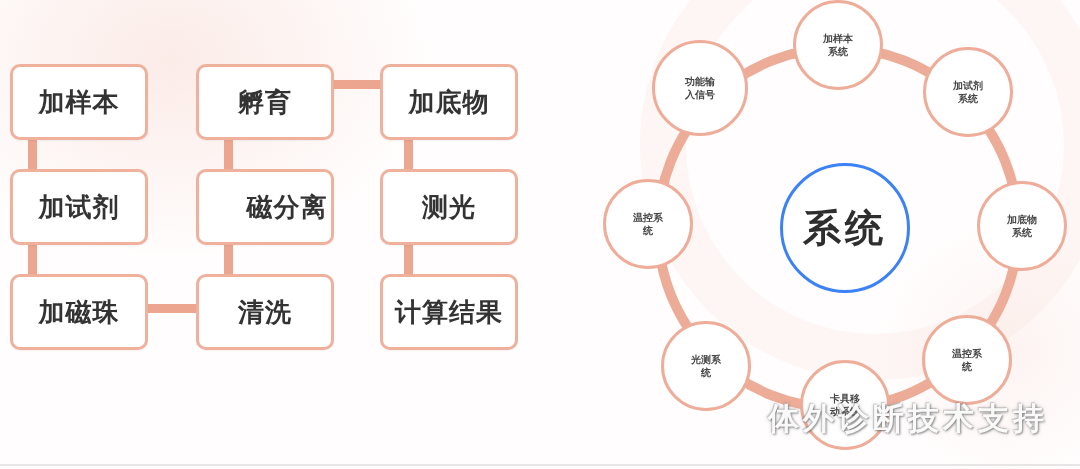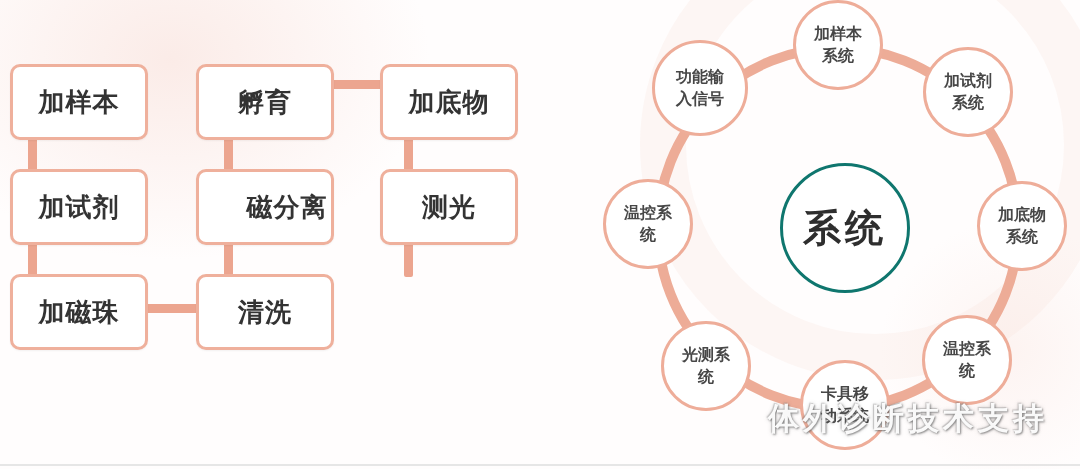--- a/index.html
+++ b/index.html
@@ -74,36 +74,36 @@
     width: 370px; height: 370px;
     border: 10px solid #EDAC97;
     border-radius: 50%;
     z-index: 1;
   }
 
   .center-circle {
     position: absolute; left: 780px; top: 163px;
     width: 130px; height: 130px;
     background: #ffffff;
-    border: 3px solid #0f766e;
+    border: 3px solid #3b82f6;
     border-radius: 50%;
     display: flex; align-items: center; justify-content: center;
     font-size: 38px; font-weight: 600; color: #2e2e2e; letter-spacing: 4px;
     z-index: 2;
   }
 
   .sat {
     position: absolute;
     width: 90px; height: 90px;
     background: #ffffff;
     border: 3px solid #EEAD99;
     border-radius: 50%;
     display: flex; align-items: center; justify-content: center;
     text-align: center;
-    font-size: 16px; font-weight: 600; color: #474747; line-height: 1.35;
+    font-size: 10px; font-weight: 600; color: #474747; line-height: 1.35;
     z-index: 2;
   }
   .sat span { display: block; width: 3.2em; }
   .s0 { left: 793px; top: 0px;   }
   .s1 { left: 923px; top: 47px; text-align: center;  }
   .s2 { left: 977px; top: 181px; }
   .s3 { left: 922px; top: 315px; }
   .s4 { left: 800px; top: 360px; }
   .s5 { left: 661px; top: 321px; }
   .s6 { left: 603px; top: 179px; }
@@ -159,20 +159,23 @@
     </div>
     <div class="flow-box b5">
       <span>清洗</span>
     </div>
     <div class="flow-box b6">
       <span>加底物</span>
     </div>
     <div class="flow-box b7">
       <span>测光</span>
     </div>
+    <div class="flow-box b8">
+      <span>计算结果</span>
+    </div>
   </div>
 
   <div class="ring-circle"></div>
 
   <div class="center-circle">
     <span>系统</span>
   </div>
 
   <div class="sat s0">
     <span>加样本系统</span>

